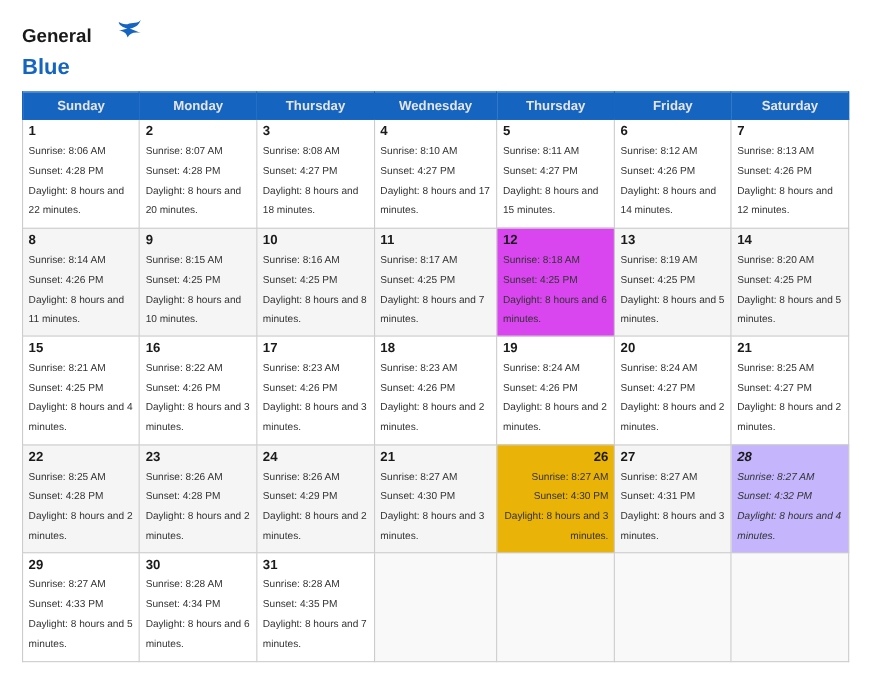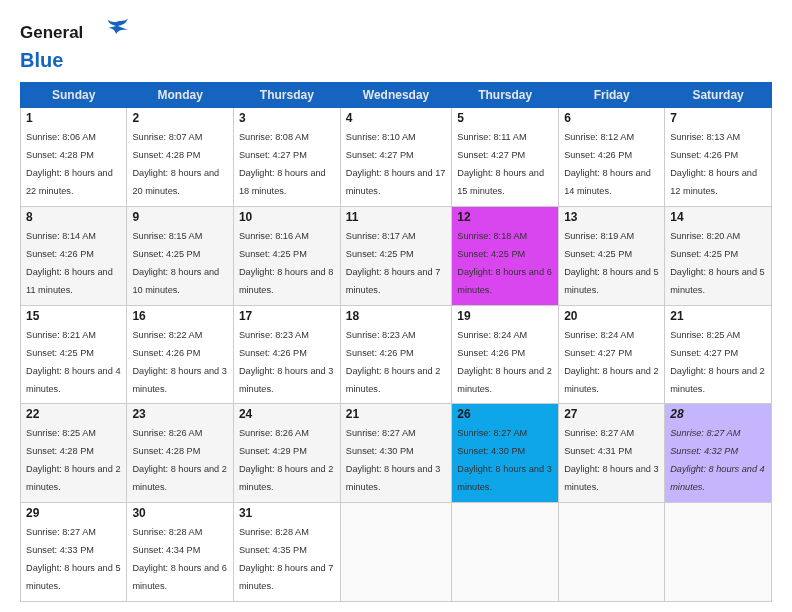--- a/index.html
+++ b/index.html
@@ -152,21 +152,21 @@
           <td><span class="day-num">18</span><span class="day-info">Sunrise: 8:23 AM<br>Sunset: 4:26 PM<br>Daylight: 8 hours and 2 minutes.</span></td>
           <td><span class="day-num">19</span><span class="day-info">Sunrise: 8:24 AM<br>Sunset: 4:26 PM<br>Daylight: 8 hours and 2 minutes.</span></td>
           <td><span class="day-num">20</span><span class="day-info">Sunrise: 8:24 AM<br>Sunset: 4:27 PM<br>Daylight: 8 hours and 2 minutes.</span></td>
           <td><span class="day-num">21</span><span class="day-info">Sunrise: 8:25 AM<br>Sunset: 4:27 PM<br>Daylight: 8 hours and 2 minutes.</span></td>
         </tr>
         <tr>
           <td style="background: rgb(245, 245, 245);"><span class="day-num">22</span><span class="day-info">Sunrise: 8:25 AM<br>Sunset: 4:28 PM<br>Daylight: 8 hours and 2 minutes.</span></td>
           <td style="background: rgb(245, 245, 245);"><span class="day-num">23</span><span class="day-info">Sunrise: 8:26 AM<br>Sunset: 4:28 PM<br>Daylight: 8 hours and 2 minutes.</span></td>
           <td style="background: rgb(245, 245, 245);"><span class="day-num">24</span><span class="day-info">Sunrise: 8:26 AM<br>Sunset: 4:29 PM<br>Daylight: 8 hours and 2 minutes.</span></td>
           <td style="background: rgb(245, 245, 245);"><span class="day-num">21</span><span class="day-info">Sunrise: 8:27 AM<br>Sunset: 4:30 PM<br>Daylight: 8 hours and 3 minutes.</span></td>
-          <td style="background: #0ea5e9;"><span class="day-num">26</span><span class="day-info">Sunrise: 8:27 AM<br>Sunset: 4:30 PM<br>Daylight: 8 hours and 3 minutes.</span></td>
+          <td style="background: #eab308; text-align: right;"><span class="day-num">26</span><span class="day-info">Sunrise: 8:27 AM<br>Sunset: 4:30 PM<br>Daylight: 8 hours and 3 minutes.</span></td>
           <td style="background: rgb(245, 245, 245);"><span class="day-num">27</span><span class="day-info">Sunrise: 8:27 AM<br>Sunset: 4:31 PM<br>Daylight: 8 hours and 3 minutes.</span></td>
           <td style="background: #c4b5fd; font-style: italic;"><span class="day-num">28</span><span class="day-info">Sunrise: 8:27 AM<br>Sunset: 4:32 PM<br>Daylight: 8 hours and 4 minutes.</span></td>
         </tr>
         <tr>
           <td><span class="day-num">29</span><span class="day-info">Sunrise: 8:27 AM<br>Sunset: 4:33 PM<br>Daylight: 8 hours and 5 minutes.</span></td>
           <td><span class="day-num">30</span><span class="day-info">Sunrise: 8:28 AM<br>Sunset: 4:34 PM<br>Daylight: 8 hours and 6 minutes.</span></td>
           <td><span class="day-num">31</span><span class="day-info">Sunrise: 8:28 AM<br>Sunset: 4:35 PM<br>Daylight: 8 hours and 7 minutes.</span></td>
           <td class="empty-cell"></td>
           <td class="empty-cell"></td>
           <td class="empty-cell"></td>

